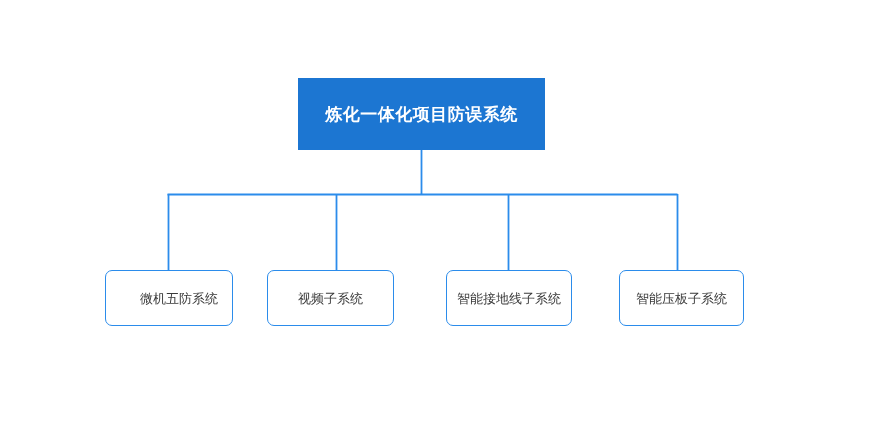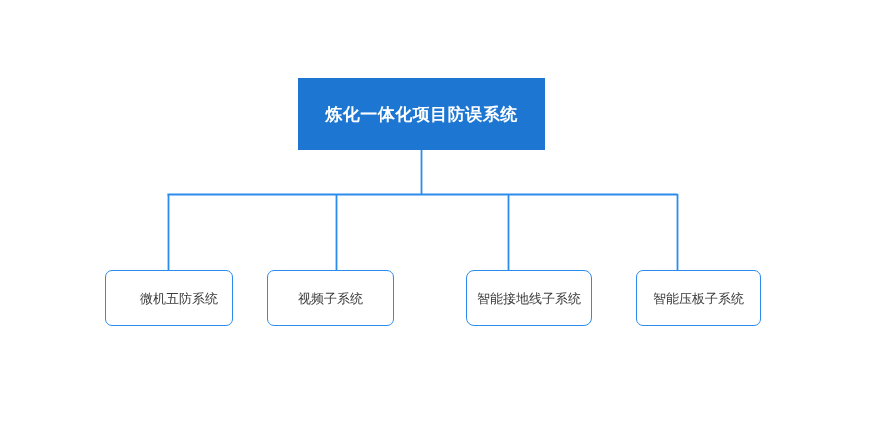--- a/index.html
+++ b/index.html
@@ -69,22 +69,22 @@
   .child-node-label {
     color: #3a3a3a;
     font-size: 13px;
     font-weight: normal;
     line-height: 1;
     white-space: nowrap;
   }
 
   .child-node.n1 { left: 105px; width: 128px; padding-left: 20px; }
   .child-node.n2 { left: 267px; width: 127px; }
-  .child-node.n3 { left: 466px; width: 126px; border-radius: 8px; }
-  .child-node.n4 { left: 636px; width: 125px; }
+  .child-node.n3 { left: 446px; width: 126px; }
+  .child-node.n4 { left: 619px; width: 125px; }
 </style>
 </head>
 <body>
 
 <div id="diagram-canvas">
 
   <svg id="connector-layer" width="870" height="436" viewBox="0 0 870 436" xmlns="http://www.w3.org/2000/svg">
 
     <line x1="421.5" y1="150" x2="421.5" y2="194.5" stroke="#2b8ceb" stroke-width="1.8"></line>
 

